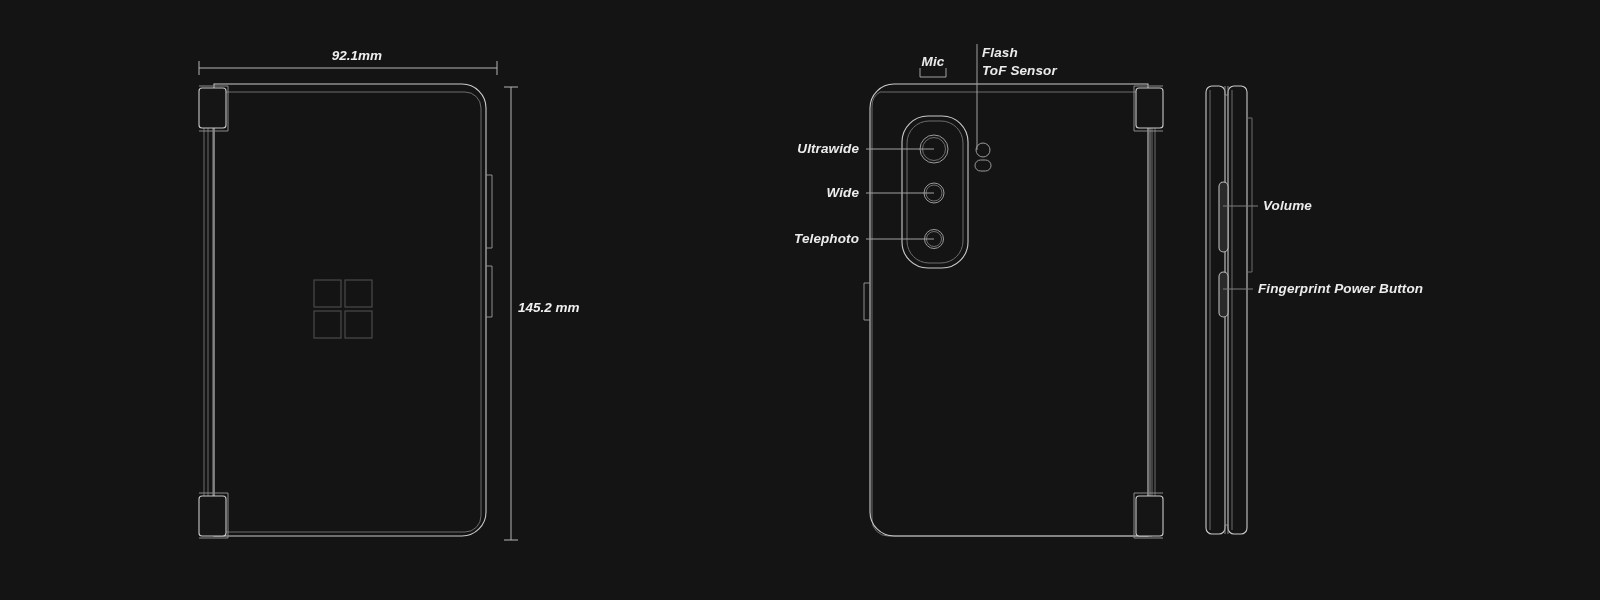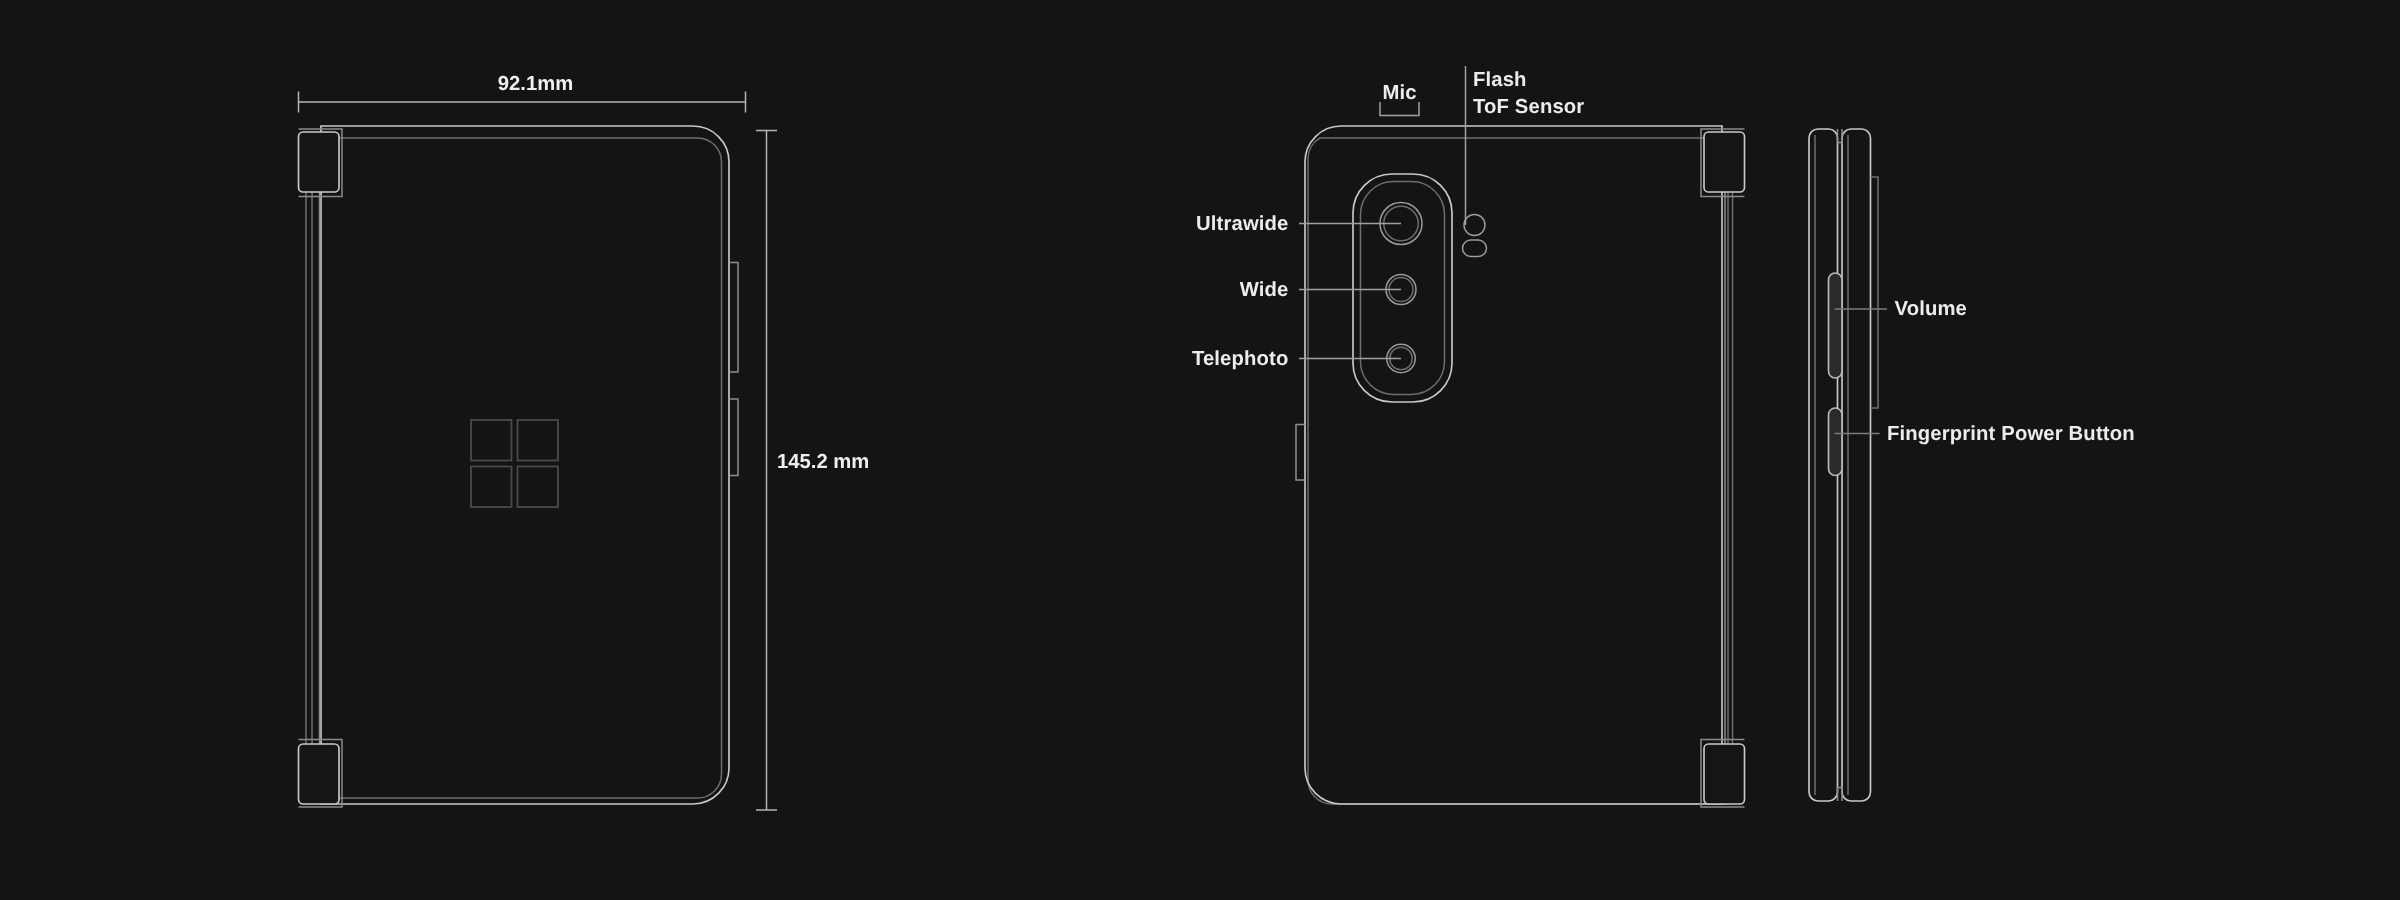--- a/index.html
+++ b/index.html
@@ -13,20 +13,21 @@
     overflow: hidden;
     font-family: "Liberation Sans", sans-serif;
     color: #e8e8e8;
     position: relative;
   }
   #stage {
     position: absolute;
     inset: 0;
     width: 1600px;
     height: 532px;
+    font-style: italic;
   }
   svg#diagram {
     display: block;
     width: 1600px;
     height: 600px;
   }
   .lbl {
     font-family: "Liberation Sans", sans-serif;
     font-size: 13.5px;
     font-weight: 700;

